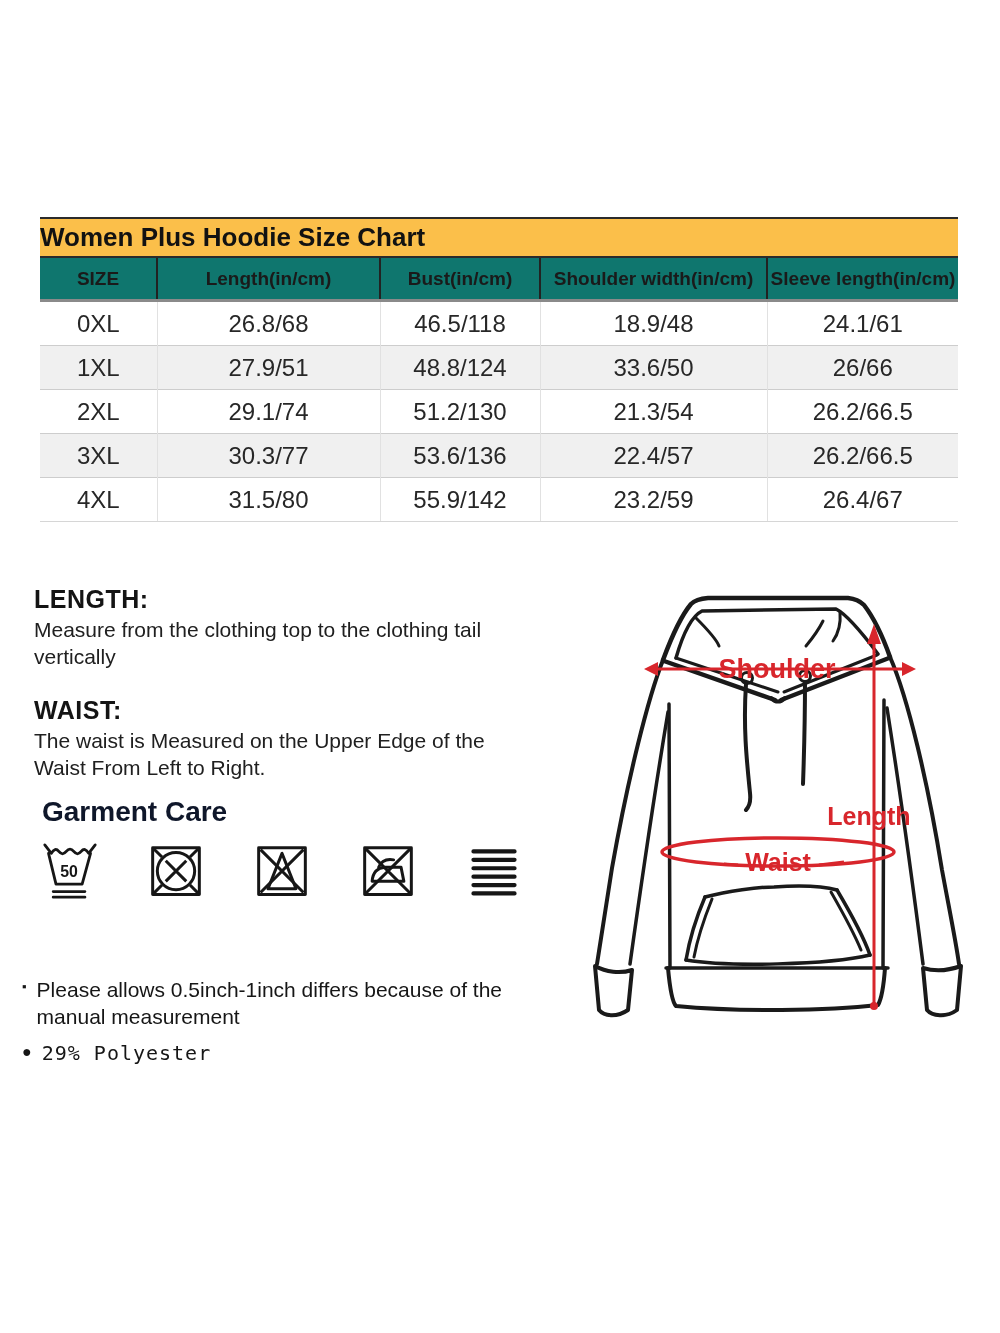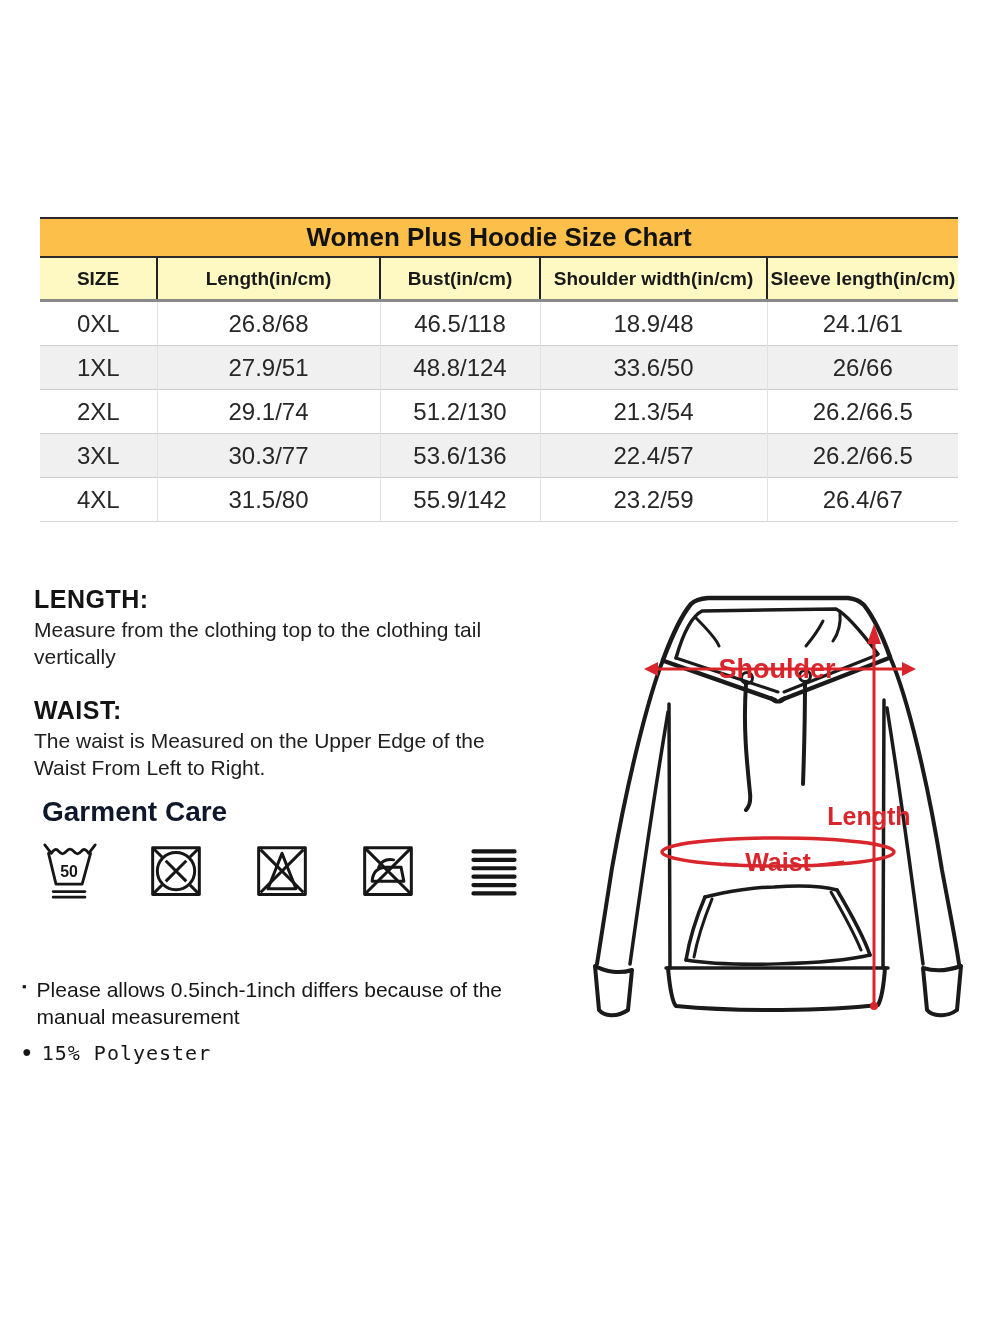--- a/index.html
+++ b/index.html
@@ -5,25 +5,25 @@
   html,body { margin:0; padding:0; background:#ffffff; }
   .page {
     position:relative; width:1000px; height:1333px; background:#ffffff;
     font-family:"Liberation Sans", sans-serif; color:#1d1d1d; overflow:hidden;
   }
 
   
   .chart { position:absolute; left:40px; top:217px; width:918px; }
   .chart-title {
     background:#FBBF4A; border-top:2px solid #2b2b2b; border-bottom:2px solid #2b2b2b;
-    height:37px; line-height:37px; text-align:center; font-weight:bold; font-size:26px; color:#121212;
+    height:37px; line-height:37px; font-weight:bold; font-size:26px; color:#121212;
   }
   table.size-table { width:100%; border-collapse:collapse; table-layout:fixed; }
   table.size-table th {
-    background:#fef9c3; font-size:19px; font-weight:bold; color:#1a1a1a;
+    background:#0f766e; font-size:19px; font-weight:bold; color:#1a1a1a;
     height:39px; border-left:2px solid #222; border-bottom:3px solid #8a8a8a; text-align:center;
   }
   table.size-table th:first-child { border-left:none; }
   table.size-table td {
     text-align:center; font-size:24px; height:41px; color:#272727;
     border-left:1px solid #e1e1e1; border-top:1px solid #cdcdcd; background:#ffffff;
   }
   table.size-table td:first-child { border-left:none; }
   table.size-table tbody tr:first-child td { border-top:none; }
   table.size-table tbody tr:nth-child(even) td { background:#F0F0F0; }
@@ -171,21 +171,21 @@
     </div>
   </section>
 
   <section class="footnotes">
     <div class="footnote first">
       <span class="bullet">▪</span>
       <span class="text">Please allows 0.5inch-1inch differs because of the manual measurement</span>
     </div>
     <div class="footnote second">
       <span class="bullet">●</span>
-      <span class="text">15% Polyester</span>
+      <span class="text">29% Polyester</span>
     </div>
   </section>
 
   <svg class="hoodie" width="420" height="470" viewBox="0 0 420 470">
     <g stroke="#1a1a1a" fill="none" stroke-linecap="round" stroke-linejoin="round">
 
       <path d="M85,82 C70,120 50,200 34,290 C28,330 22,365 19,386" stroke-width="4"></path>
       <path d="M312,79 C330,120 350,205 364,292 C372,335 378,364 381,386" stroke-width="4"></path>
 
       <path d="M90,134 C79,200 64,300 52,386" stroke-width="3.5"></path>

